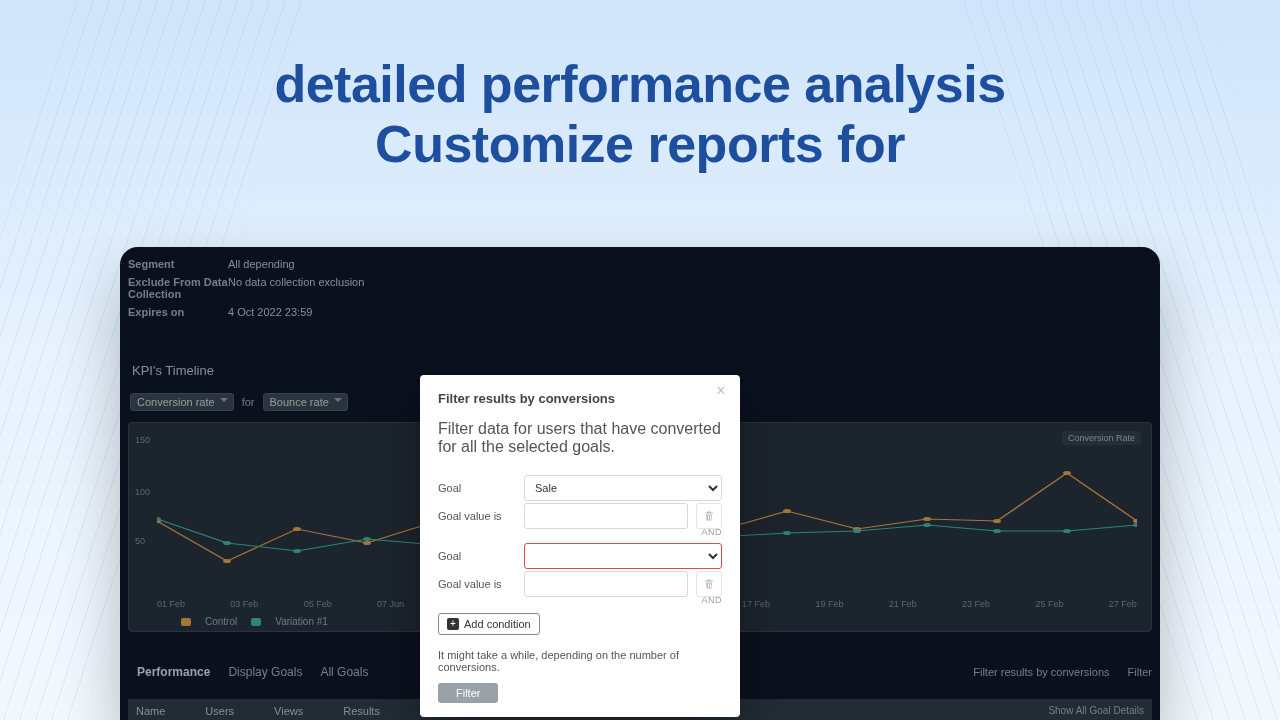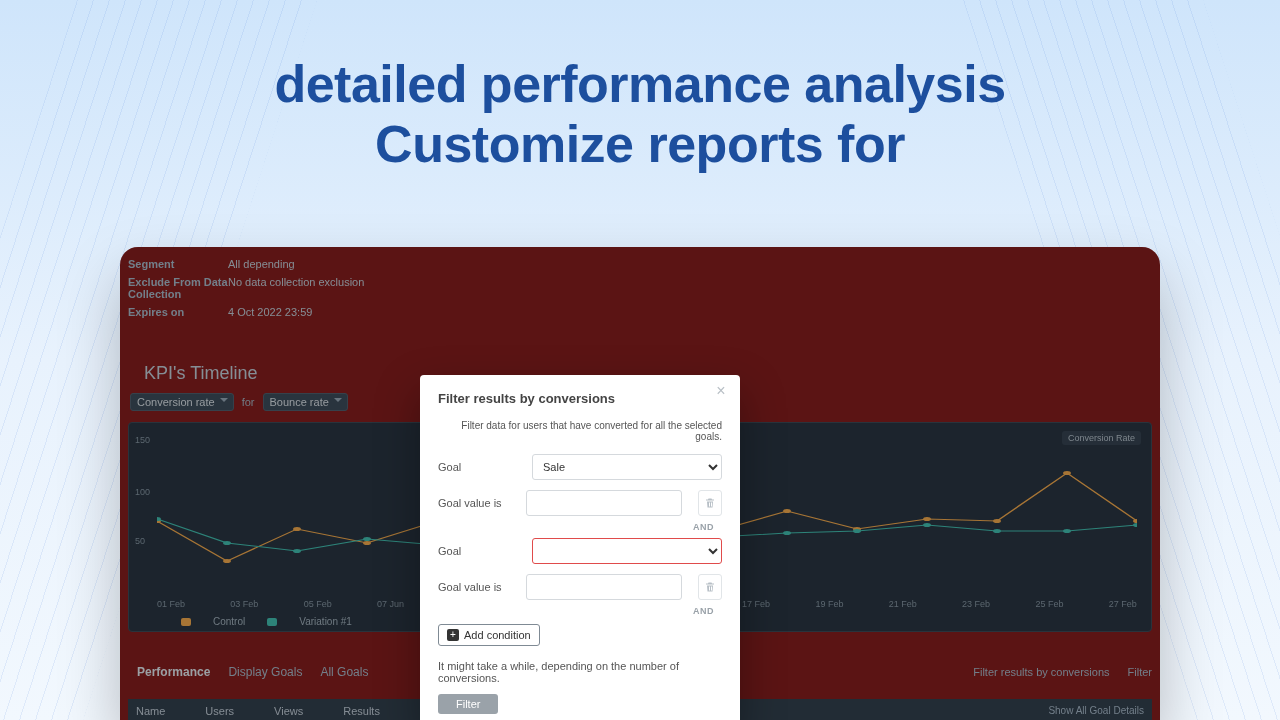--- a/index.html
+++ b/index.html
@@ -25,43 +25,43 @@
     color: #1d4f9e;
     font-weight: 700;
     font-size: 52px;
     line-height: 1.15;
     letter-spacing: -0.5px;
   }
 
   .app-card {
     position: absolute;
     left: 120px; right: 120px; top: 247px; bottom: 0;
-    background: #7f1d1d;
+    background: #0f172a;
     border-radius: 18px 18px 0 0;
     color: #cfd6dc;
     overflow: hidden;
     box-shadow: 0 30px 60px rgba(0,0,0,.25);
   }
   .dim-overlay {
     position: absolute; inset: 0;
     background: rgba(0,0,0,.28);
     z-index: 5;
   }
 
   .meta {
     position: absolute; left: 8px; top: 8px; right: 8px;
     font-size: 12px;
   }
   .meta-row { display: flex; padding: 3px 0; }
   .meta-label { width: 100px; color: #9fb0bf; font-weight: 600; font-size: 11px; }
   .meta-value { color: #b8c3cd; font-size: 11px; }
 
   .section-title {
-    position: absolute; left: 24px; top: 116px;
-    font-size: 18px; color: #b9c5cf;
+    position: absolute; left: 12px; top: 116px;
+    font-size: 13px; color: #b9c5cf;
   }
   .controls {
     position: absolute; left: 10px; top: 146px;
     display: flex; align-items: center; gap: 8px;
     font-size: 11px; color: #9cabb8;
   }
   .select-fake {
     background: #3a4956; border: 1px solid #4c5b68; border-radius: 3px;
     padding: 2px 18px 2px 6px; font-size: 11px; color: #cfd6dc;
     position: relative;
@@ -72,21 +72,21 @@
   }
 
   .chart {
     position: absolute; left: 8px; right: 8px; top: 175px; height: 210px;
     background: #27333f; border: 1px solid #3a4754; border-radius: 4px;
     padding: 10px 14px 26px 28px;
   }
   .chart .ylab { position: absolute; left: 6px; font-size: 9px; color: #7f8e9a; }
   .chart .xticks { position: absolute; left: 28px; right: 14px; bottom: 22px; display: flex; justify-content: space-between; font-size: 9px; color: #7f8e9a; }
   .chart svg { position: absolute; left: 28px; right: 14px; top: 18px; bottom: 40px; width: calc(100% - 42px); height: calc(100% - 58px); }
-  .legend { position: absolute; left: 20px; bottom: 4px; font-size: 10px; color: #9aa8b3; display: flex; gap: 22px; align-items: center; padding-left: 32px; }
+  .legend { position: absolute; left: 20px; bottom: 4px; font-size: 10px; color: #9aa8b3; display: flex; gap: 14px; align-items: center; padding-left: 32px; }
   .legend .sw { width: 10px; height: 8px; display: inline-block; border-radius: 2px; }
   .chart .badge { position: absolute; right: 10px; top: 8px; font-size: 9px; color: #aeb9c3; background:#34414e; padding:2px 6px; border-radius:3px; }
 
   .perf-bar {
     position: absolute; left: 8px; right: 8px; top: 418px;
     display: flex; align-items: center; gap: 18px;
     font-size: 12px; color: #9fb0bf; padding-left: 9px;
   }
   .perf-bar .active { color: #d7dee4; font-weight: 600; }
   .perf-bar .right { margin-left: auto; display: flex; gap: 18px; font-size: 11px; }
@@ -109,33 +109,33 @@
     box-shadow: 0 18px 44px rgba(0,0,0,.35);
     padding: 16px 18px 14px;
     font-size: 12px;
   }
   .modal .close {
     position: absolute; right: 10px; top: 8px;
     width: 18px; height: 18px; cursor: pointer;
     color: #b9c0c6; font-size: 16px; line-height: 16px; text-align: center;
   }
   .modal h3 { font-size: 13px; font-weight: 600; color: #444; margin-bottom: 14px; }
-  .modal .desc { font-size: 10px; color: #555; margin-bottom: 12px; text-align: right; }
-  .field-row { display: flex; align-items: center; margin-bottom: 10px; gap: 16px; }
+  .modal .desc { font-size: 16px; color: #555; margin-bottom: 19px; }
+  .field-row { display: flex; align-items: center; margin-bottom: 2px; gap: 8px; }
   .field-row label { width: 78px; font-size: 11px; color: #555; }
   .field-row .input, .field-row select {
     flex: 1; height: 26px; border: 1px solid #d5d9dd; border-radius: 3px;
     font-size: 11px; padding: 0 6px; background: #fff; color:#333;
   }
   .field-row select.invalid { border-color: #e04b4b; }
   .field-row .trash {
     width: 26px; height: 26px; border: 1px solid #e1e5e8; border-radius: 3px;
     display: flex; align-items: center; justify-content: center; color: #b7bfc6;
   }
-  .and-tag { text-align: right; font-size: 9px; letter-spacing: .5px; color: #9aa2a9; margin: -4px 8px 6px; font-weight: bold; }
+  .and-tag { text-align: right; font-size: 9px; letter-spacing: .5px; color: #9aa2a9; margin: -4px 0 6px; }
   .add-btn {
     display: inline-flex; align-items: center; gap: 5px;
     border: 1px solid #7f8a94; border-radius: 3px; padding: 4px 8px;
     font-size: 11px; color: #333; background: #fff; cursor: pointer;
     margin-top: 2px; margin-bottom: 14px;
   }
   .add-btn .plus {
     width: 12px; height: 12px; background: #333; color: #fff; border-radius: 2px;
     font-size: 10px; line-height: 12px; text-align: center;
   }

